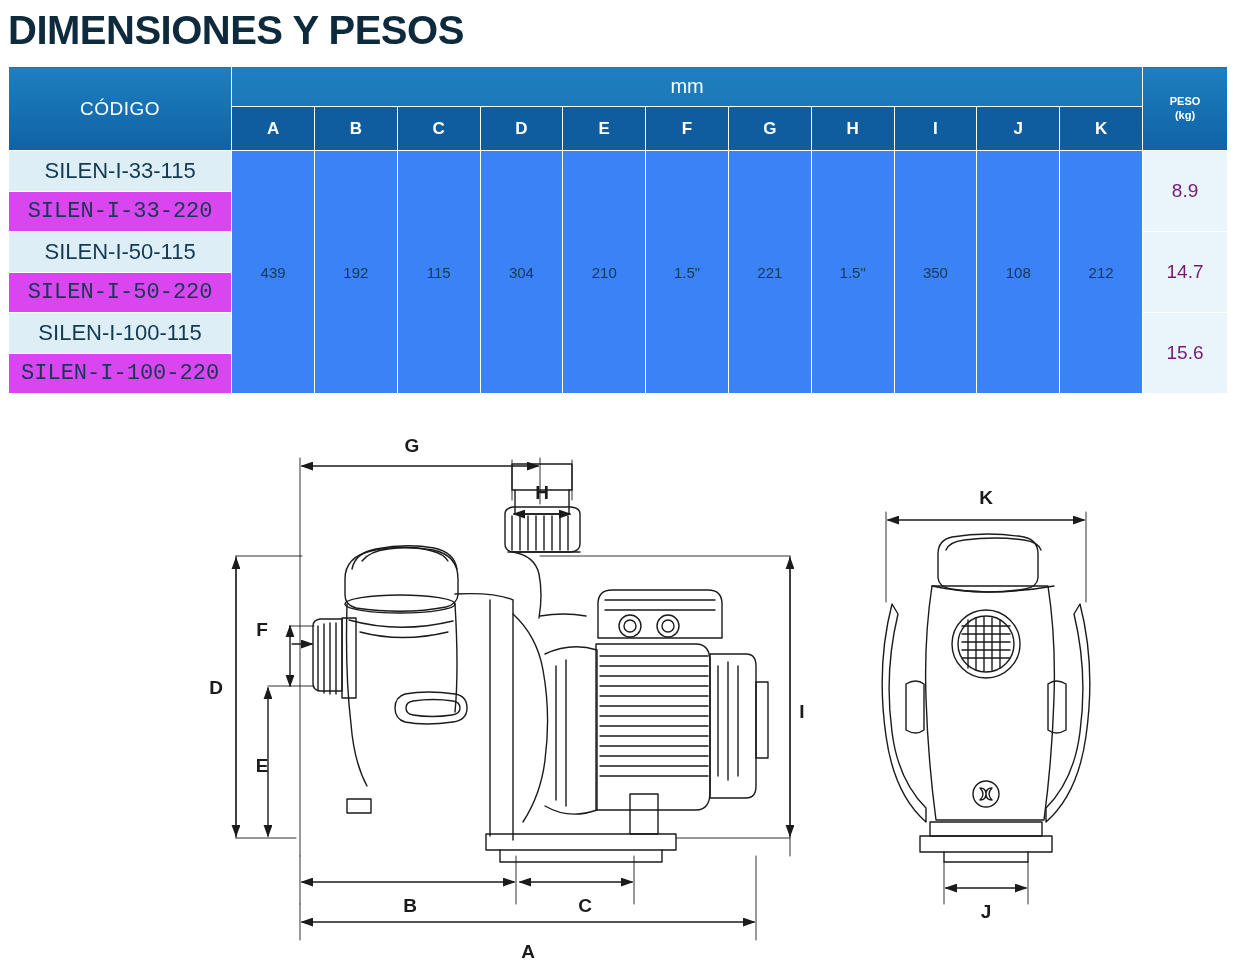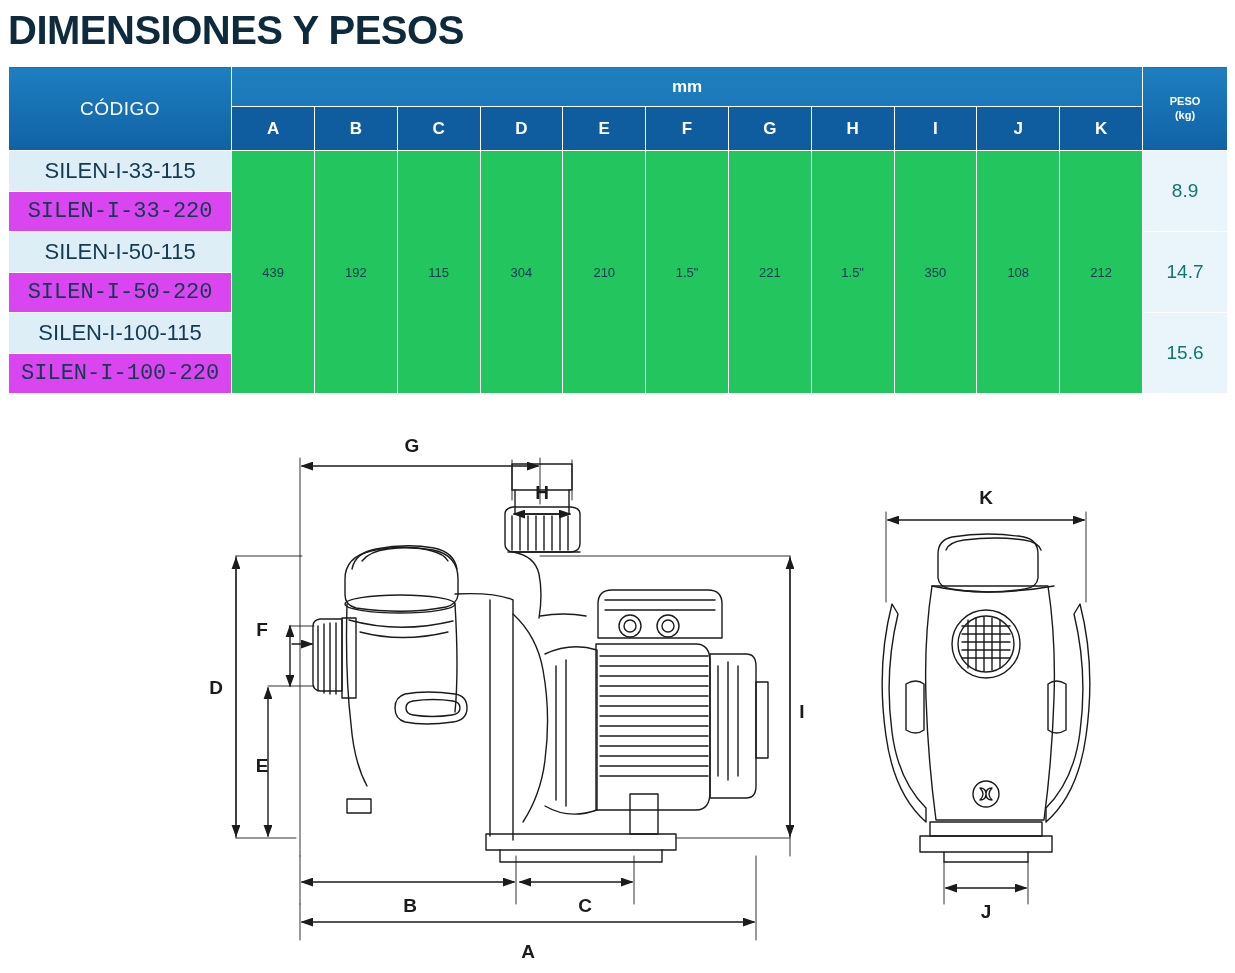--- a/index.html
+++ b/index.html
@@ -47,22 +47,22 @@
     background: linear-gradient(180deg,#1e7fc0 0%, #0f62a5 100%);
     color: #ffffff;
     font-size: 19px;
     font-weight: normal;
     height: 84px;
     letter-spacing: 0.5px;
   }
   .th-mm {
     background: linear-gradient(180deg,#1e7fc0 0%, #1c78b8 100%);
     color: #ffffff;
-    font-size: 17px;
-    font-weight: bold;
+    font-size: 20px;
+    font-weight: normal;
     height: 40px;
   }
   .th-peso {
     background: linear-gradient(180deg,#1e7fc0 0%, #0f62a5 100%);
     color: #ffffff;
     font-size: 11px;
     font-weight: bold;
     height: 84px;
     line-height: 1.25;
   }
@@ -78,28 +78,28 @@
     color: #123a50;
     font-size: 22px;
     height: 40.5px;
     text-align: center;
   }
   td.code-cell.alt {
     background: #d946ef;
     font-family: Liberation Mono, monospace;
   }
   td.val-cell {
-    background: #22c55e;
+    background: #3b82f6;
     color: #123a50;
-    font-size: 13px;
+    font-size: 15px;
     margin-top: 38px;
   }
   td.weight-cell {
     background: #eaf5fb;
-    color: #0f766e;
+    color: #701a75;
     font-size: 19px;
   }
   
   .drawing {
     position: absolute;
     left: 0;
     top: 404px;
     width: 1235px;
     height: 569px;
   }

